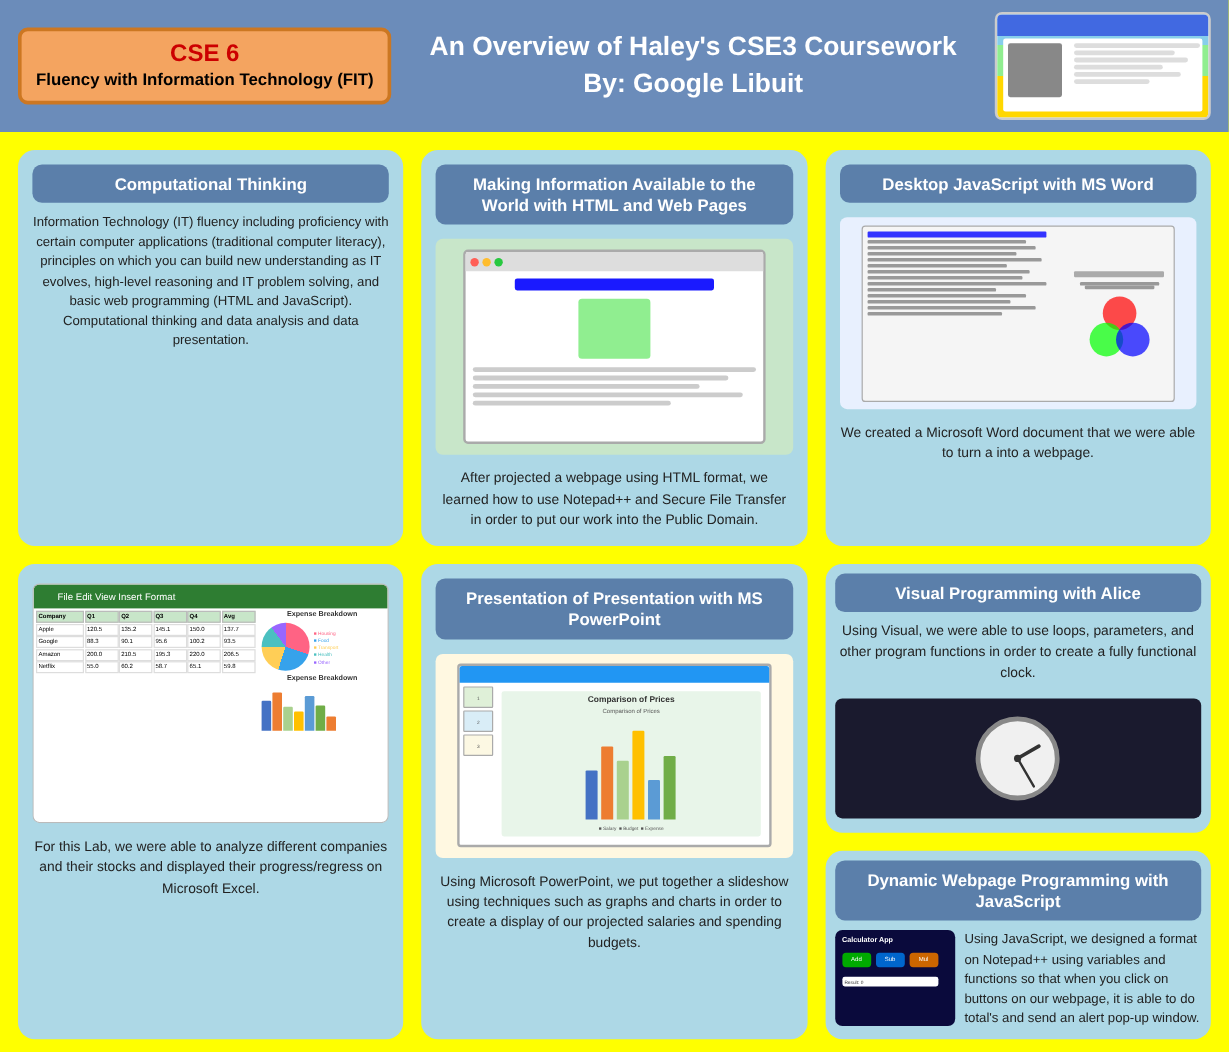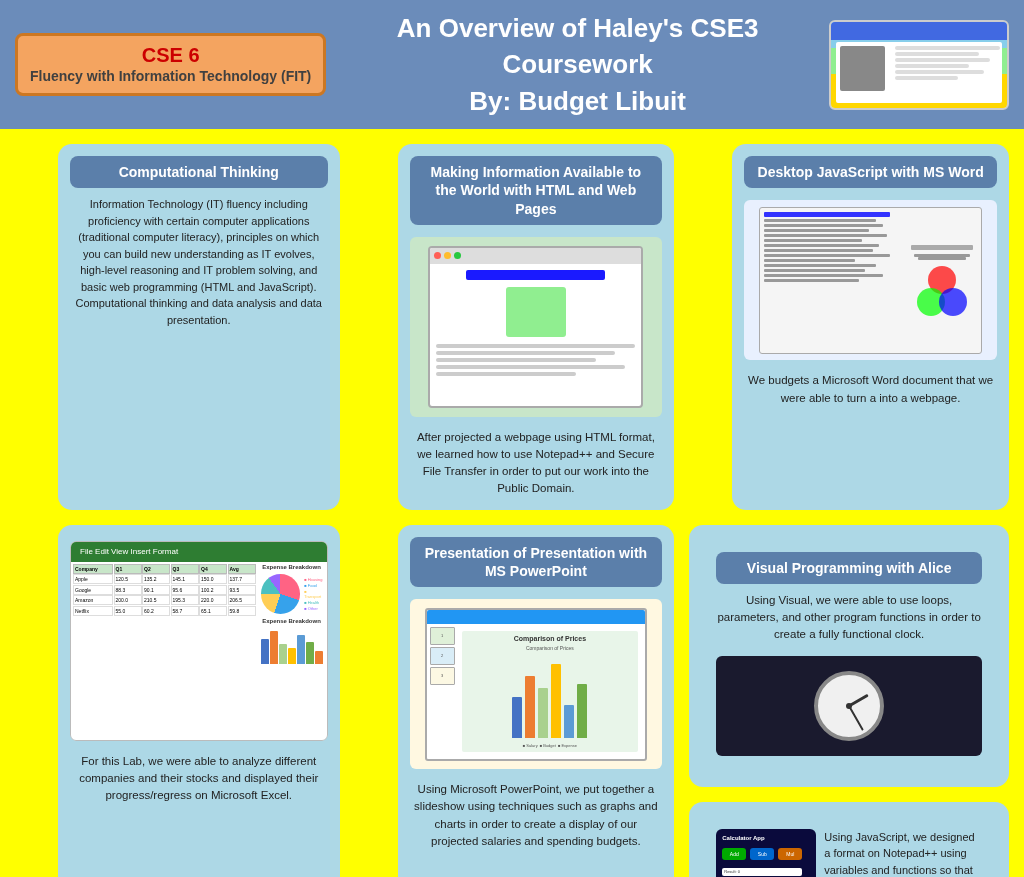--- a/index.html
+++ b/index.html
@@ -30,28 +30,28 @@
       flex-shrink: 0;
     }
     .header-logo .cse3 {
       font-size: 20px;
       font-weight: bold;
       color: #cc0000;
     }
     .header-logo .fluency {
       font-size: 14px;
       font-weight: bold;
-      color: #404040;
+      color: #000000;
       line-height: 1.3;
     }
     .header-title {
       flex: 1;
       text-align: center;
       color: white;
-      font-size: 26px;
+      font-size: 22px;
       font-weight: bold;
       line-height: 1.4;
     }
     .header-screenshot {
       width: 180px;
       height: 90px;
       background: #e8f4ff;
       border: 2px solid #ccc;
       border-radius: 6px;
       flex-shrink: 0;
@@ -116,21 +116,20 @@
     }
 
     
     .card {
       background: #add8e6;
       border-radius: 14px;
       padding: 12px;
       display: flex;
       flex-direction: column;
       gap: 8px;
-      margin-left: 43px;
     }
     .card-title {
       background: #5b7faa;
       color: white;
       text-align: center;
       padding: 7px 10px;
       border-radius: 8px;
       font-size: 14px;
       font-weight: bold;
       line-height: 1.3;
@@ -278,21 +277,21 @@
       border: 1px solid #bbb;
       overflow: hidden;
       display: flex;
       flex-direction: column;
     }
     .excel-toolbar {
       height: 20px;
       background: #2e7d32;
       display: flex;
       align-items: center;
-      padding: 0 9px;
+      padding: 0 20px;
       gap: 3px;
     }
     .excel-toolbar span {
       color: white;
       font-size: 8px;
     }
     .pie-mock {
       width: 50px;
       height: 50px;
       border-radius: 50%;
@@ -446,40 +445,40 @@
     .card-comp { grid-column: 1; grid-row: 1; }
     .card-html { grid-column: 2; grid-row: 1; }
     .card-desktop { grid-column: 3; grid-row: 1; }
     .card-excel { grid-column: 1; grid-row: 2; }
     .card-ppt { grid-column: 2; grid-row: 2; }
     .card-alice-js { grid-column: 3; grid-row: 2; display: flex; flex-direction: column; gap: 15px; }
 
     .sub-card {
       background: #add8e6;
       border-radius: 14px;
-      padding: 27px;
+      padding: 8px;
       display: flex;
       flex-direction: column;
       gap: 8px;
       flex: 1;
     }
   </style>
 </head>
 <body>
 
 <div class="header">
   <div class="header-logo">
     <div class="cse3">CSE 6</div>
     <div class="fluency">
       <span>Fluency with Information Technology (FIT)</span>
     </div>
   </div>
   <div class="header-title">
     <div>An Overview of Haley's CSE3 Coursework</div>
-    <div>By: Budget Libuit</div>
+    <div>By: Google Libuit</div>
   </div>
   <div class="header-screenshot">
     <div class="header-screenshot-inner">
       <div class="header-screenshot-bar"></div>
       <div class="header-screenshot-content">
         <div class="hs-img-box"></div>
         <div class="hs-lines">
           <div class="hs-line"></div>
           <div class="hs-line" style="width:80%"></div>
           <div class="hs-line" style="width:90%"></div>
@@ -547,21 +546,21 @@
           <div class="dp-line" style="width:80%"></div>
           <div class="dp-line" style="width:70%;margin-bottom:6px"></div>
           <div class="rgb-circles">
             <div class="rgb-c rgb-r"></div>
             <div class="rgb-c rgb-g"></div>
             <div class="rgb-c rgb-b"></div>
           </div>
         </div>
       </div>
     </div>
-    <div class="card-body">We budgets a Microsoft Word document that we were able to turn a into a webpage.</div>
+    <div class="card-body">We created a Microsoft Word document that we were able to turn a into a webpage.</div>
   </div>
 
   <div class="card card-excel">
     <div class="card-image">
       <div class="excel-card-img">
         <div class="excel-toolbar">
           <span>File Edit View Insert Format</span>
         </div>
         <div style="display:flex;padding:2px;gap:3px;flex:1;">
 
@@ -673,20 +672,21 @@
       <div class="card-image alice-card-img">
         <div class="clock-face">
           <div class="clock-hand clock-hour"></div>
           <div class="clock-hand clock-minute"></div>
           <div class="clock-center"></div>
         </div>
       </div>
     </div>
 
     <div class="sub-card">
+      <div class="card-title">Dynamic Webpage Programming with JavaScript</div>
       <div style="display:flex;gap:8px;align-items:flex-start">
         <div class="js-card-img" style="flex-shrink:0;width:100px;">
           <div style="font-size:6px;color:#fff;font-weight:bold;margin-bottom:3px">Calculator App</div>
           <div class="js-button-row">
             <div class="js-btn">Add</div>
             <div class="js-btn" style="background:#0066cc">Sub</div>
             <div class="js-btn" style="background:#cc6600">Mul</div>
           </div>
           <div class="js-field" style="margin-top:4px">Result: 0</div>
         </div>

